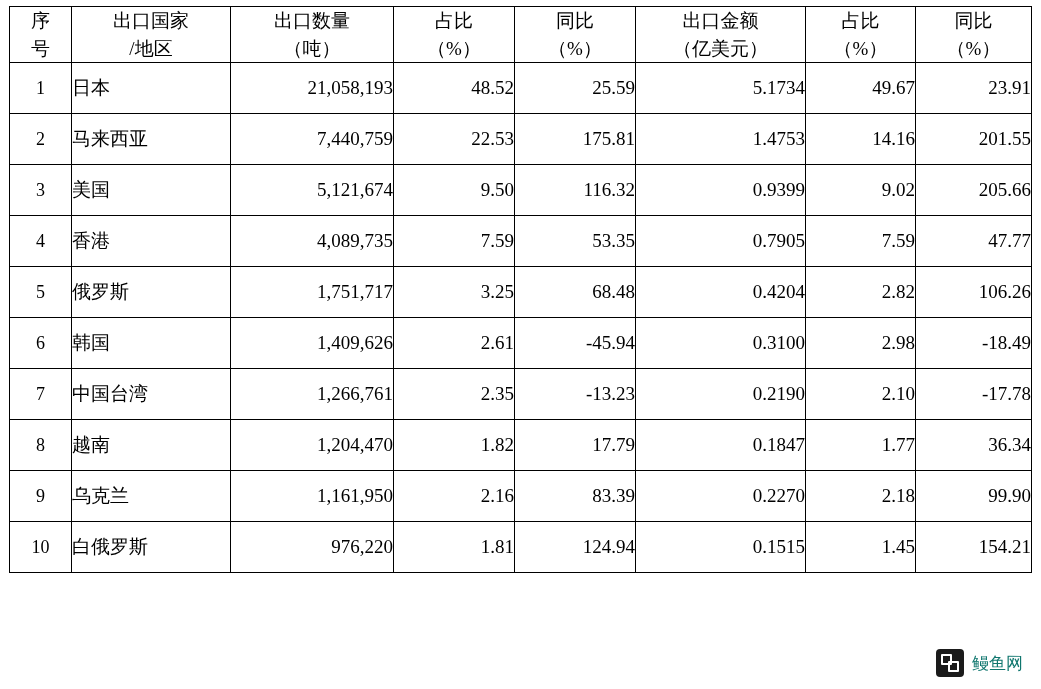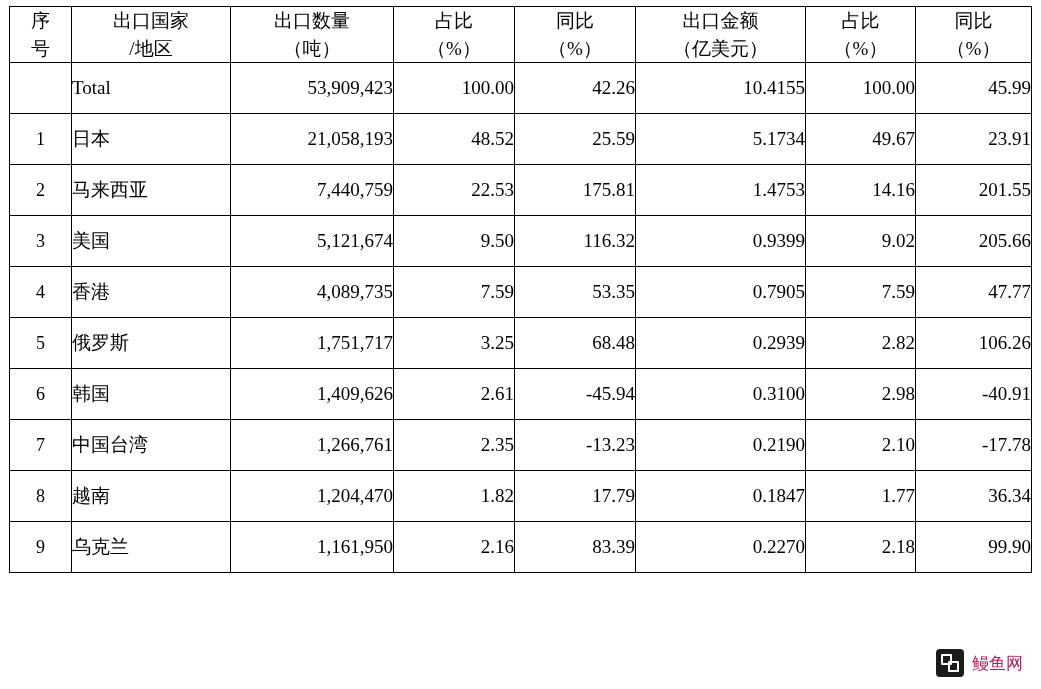--- a/index.html
+++ b/index.html
@@ -102,21 +102,21 @@
     content: "";
     position: absolute;
     right: 5px; bottom: 5px;
     width: 7px; height: 7px;
     border: 2px solid #ffffff;
     border-radius: 1px;
   }
   .footer-logo .label {
     font-family: "Liberation Sans", sans-serif;
     font-size: 17px;
-    color: #be185d;
+    color: #0f766e;
     white-space: nowrap;
   }
 </style>
 </head>
 <body>
 
 <div class="page">
 
   <table class="data-table">
     <colgroup>
@@ -160,30 +160,20 @@
           <span class="l2">（%）</span>
         </th>
         <th class="hdr-cell">
           <span class="l1">同比</span>
           <span class="l2">（%）</span>
         </th>
       </tr>
     </thead>
     <tbody id="table-body">
         <tr>
-          <td class="cell-idx"></td>
-          <td class="cell-name">Total</td>
-          <td class="cell-num">53,909,423</td>
-          <td class="cell-num">100.00</td>
-          <td class="cell-num">42.26</td>
-          <td class="cell-num">10.4155</td>
-          <td class="cell-num">100.00</td>
-          <td class="cell-num">45.99</td>
-        </tr>
-        <tr>
           <td class="cell-idx">1</td>
           <td class="cell-name">日本</td>
           <td class="cell-num">21,058,193</td>
           <td class="cell-num">48.52</td>
           <td class="cell-num">25.59</td>
           <td class="cell-num">5.1734</td>
           <td class="cell-num">49.67</td>
           <td class="cell-num">23.91</td>
         </tr>
         <tr>
@@ -215,33 +205,33 @@
           <td class="cell-num">0.7905</td>
           <td class="cell-num">7.59</td>
           <td class="cell-num">47.77</td>
         </tr>
         <tr>
           <td class="cell-idx">5</td>
           <td class="cell-name">俄罗斯</td>
           <td class="cell-num">1,751,717</td>
           <td class="cell-num">3.25</td>
           <td class="cell-num">68.48</td>
-          <td class="cell-num">0.2939</td>
+          <td class="cell-num">0.4204</td>
           <td class="cell-num">2.82</td>
           <td class="cell-num">106.26</td>
         </tr>
         <tr>
           <td class="cell-idx">6</td>
           <td class="cell-name">韩国</td>
           <td class="cell-num">1,409,626</td>
           <td class="cell-num">2.61</td>
           <td class="cell-num">-45.94</td>
           <td class="cell-num">0.3100</td>
           <td class="cell-num">2.98</td>
-          <td class="cell-num">-40.91</td>
+          <td class="cell-num">-18.49</td>
         </tr>
         <tr>
           <td class="cell-idx">7</td>
           <td class="cell-name">中国台湾</td>
           <td class="cell-num">1,266,761</td>
           <td class="cell-num">2.35</td>
           <td class="cell-num">-13.23</td>
           <td class="cell-num">0.2190</td>
           <td class="cell-num">2.10</td>
           <td class="cell-num">-17.78</td>
@@ -259,20 +249,30 @@
         <tr>
           <td class="cell-idx">9</td>
           <td class="cell-name">乌克兰</td>
           <td class="cell-num">1,161,950</td>
           <td class="cell-num">2.16</td>
           <td class="cell-num">83.39</td>
           <td class="cell-num">0.2270</td>
           <td class="cell-num">2.18</td>
           <td class="cell-num">99.90</td>
         </tr>
+        <tr>
+          <td class="cell-idx">10</td>
+          <td class="cell-name">白俄罗斯</td>
+          <td class="cell-num">976,220</td>
+          <td class="cell-num">1.81</td>
+          <td class="cell-num">124.94</td>
+          <td class="cell-num">0.1515</td>
+          <td class="cell-num">1.45</td>
+          <td class="cell-num">154.21</td>
+        </tr>
       </tbody>
   </table>
 
   <div class="footer-logo">
     <div class="qr"></div>
     <div class="label">鳗鱼网</div>
   </div>
 
 </div>
 

